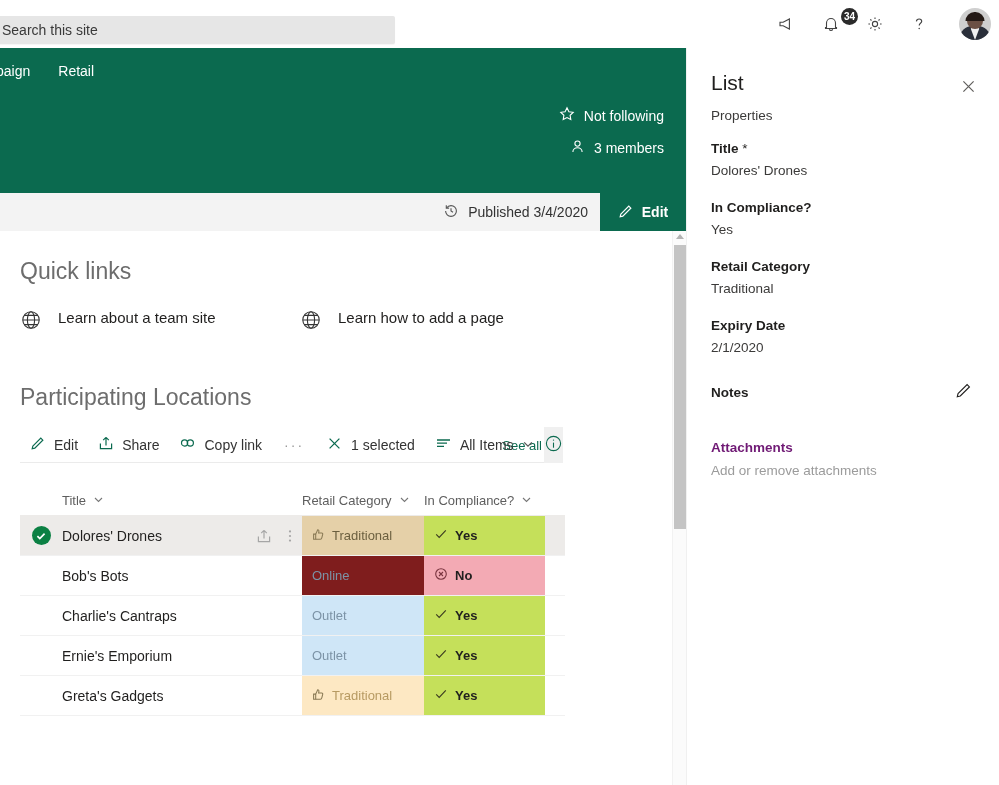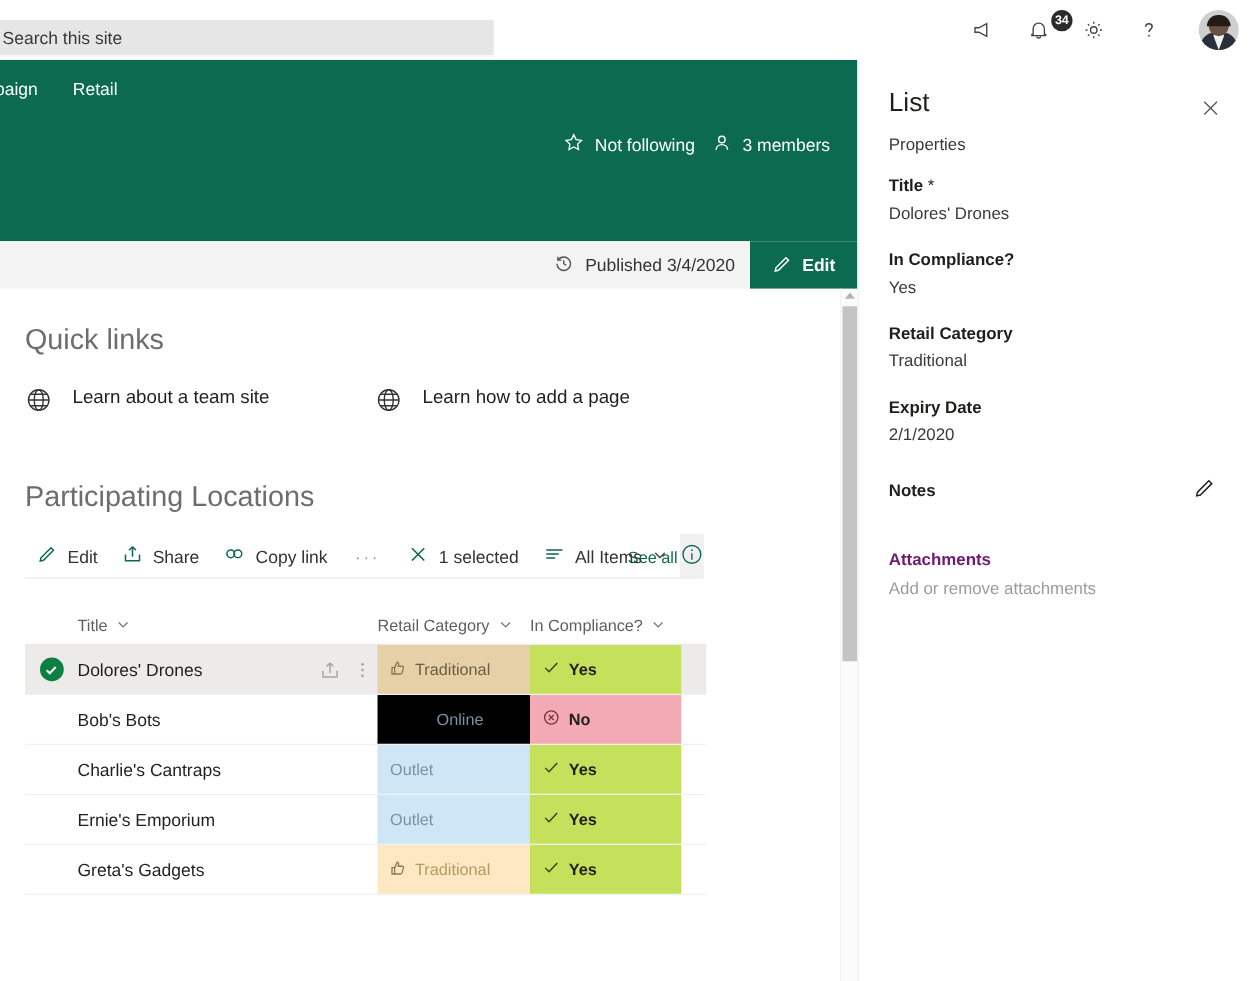--- a/index.html
+++ b/index.html
@@ -68,21 +68,21 @@
   .nav-row {
     position: absolute; left: 0; top: 0; width: 686px; height: 46px;
     display: flex; align-items: center; color: #fff; font-size: 14px;
   }
   .nav-item { padding: 0 14px; height: 46px; display: flex; align-items: center; cursor: pointer; white-space: nowrap; }
   .nav-item.first { padding-left: 0; margin-left: -4px; }
   .nav-caret { margin-left: 8px; display:flex; align-items:center; }
 
   .site-actions {
     position: absolute; right: 22px; top: 58px; color: #fff;
-    display: flex; flex-direction: row; align-items: flex-end; gap: 14px;
+    display: flex; flex-direction: column; align-items: flex-end; gap: 14px;
   }
   .site-action { display: flex; align-items: center; gap: 9px; font-size: 14px; cursor: pointer; }
 
   
   .published-bar {
     position: absolute; left: 0; top: 193px; width: 686px; height: 38px;
     background: #f3f3f3; display: flex; align-items: center; justify-content: flex-end;
   }
   .published-text { display: flex; align-items: center; gap: 9px; font-size: 14px; color: #333; margin-right: 12px; }
   .edit-btn {
@@ -460,21 +460,21 @@
                   <path d="M2.2 7.3l3 3.1 6.6-7"></path>
                 </svg></span>
               <span class="pill-text bold">Yes</span>
             </div>
           </div>
           <div class="row">
             <div class="cell check col-check"></div>
             <div class="cell title col-title">
               <span>Bob's Bots</span>
             </div>
-            <div class="cell fill col-retail" style="background: #000000; justify-content: center;">
+            <div class="cell fill col-retail" style="background: #7f1d1d;">
               <span class="pill-text" style="color:#7c93a6">Online</span>
             </div>
             <div class="cell fill col-compl" style="background: rgb(243, 170, 180);">
               <span><svg width="14" height="14" viewBox="0 0 14 14" fill="none" stroke="#7a3540" stroke-width="1.1">
                   <circle cx="7" cy="7" r="5.3"></circle>
                   <path d="M5 5l4 4M9 5l-4 4"></path>
                 </svg></span>
               <span class="pill-text bold">No</span>
             </div>
           </div>

